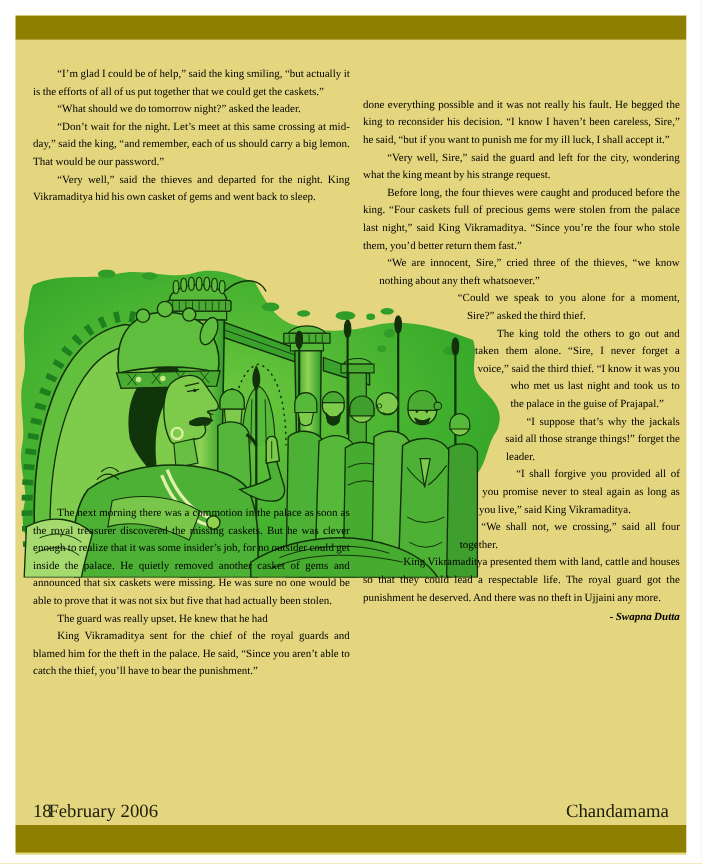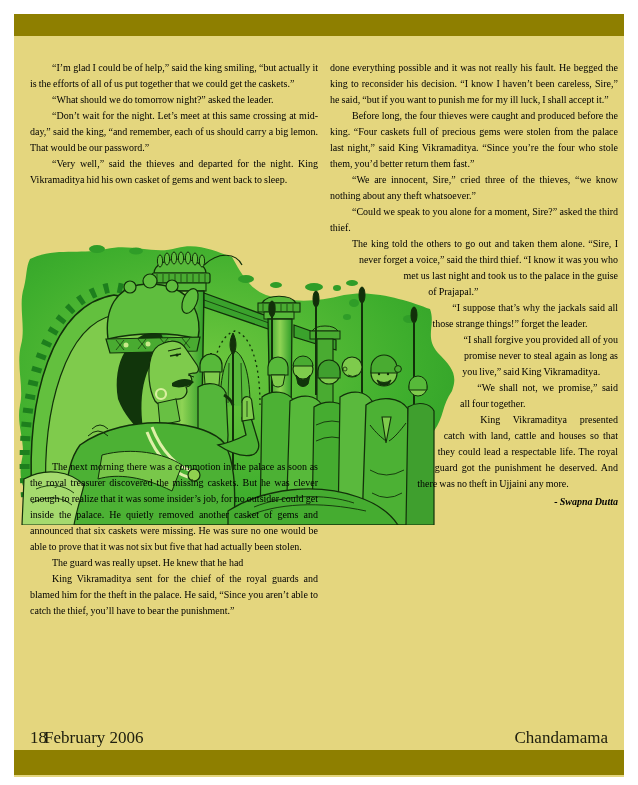--- a/index.html
+++ b/index.html
@@ -16,21 +16,21 @@
   .cols{
     position:absolute;left:16px;top:46px;width:588px;
     display:flex;gap:12px;
   }
   .col{
     width:288px;flex:0 0 288px;
     font-size:10px;line-height:16px;color:#000000;
     text-align:justify;word-spacing:-0.4px;
   }
   .para{margin:0;text-indent:22px;}
-  .para.no-indent{text-indent:0;}
+  .para.no-indent{text-indent:0;margin-top:28px;}
   .spacer-left{height:271px;}
   .wrapshape{
     float:left;width:142px;height:448px;
     shape-outside:polygon(0px 200px,26px 207px,70px 222px,98px 238px,104px 284px,134px 300px,122px 326px,130px 350px,110px 372px,104px 404px,80px 414px,88px 434px,0px 446px);
   }
   .author{margin:2px 0 0 0;text-align:right;font-weight:bold;font-style:italic;}
   .footer{
     position:absolute;left:16px;right:16px;bottom:33px;height:16px;
     font-size:17px;color:#20200f;margin-top:17px;
   }
@@ -238,28 +238,29 @@
       <div>
           <p class="para">The next morning there was a commotion in the palace as soon as the royal treasurer discovered the missing caskets. But he was clever enough to realize that it was some insider’s job, for no outsider could get inside the palace. He quietly removed another casket of gems and announced that six caskets were missing. He was sure no one would be able to prove that it was not six but five that had actually been stolen.</p>
           <p class="para">The guard was really upset. He knew that he had</p>
           <p class="para">King Vikramaditya sent for the chief of the royal guards and blamed him for the theft in the palace. He said, “Since you aren’t able to catch the thief, you’ll have to bear the punishment.”</p>
         </div>
     </div>
     <div class="col">
       <div class="wrapshape"></div>
       <p class="para no-indent">done everything possible and it was not really his fault. He begged the king to reconsider his decision. “I know I haven’t been careless, Sire,” he said, “but if you want to punish me for my ill luck, I shall accept it.”</p>
       <div>
+          <p class="para">“Very well, Sire,” said the guard and left for the city, wondering what the king meant by his strange request.</p>
           <p class="para">Before long, the four thieves were caught and produced before the king. “Four caskets full of precious gems were stolen from the palace last night,” said King Vikramaditya. “Since you’re the four who stole them, you’d better return them fast.”</p>
           <p class="para">“We are innocent, Sire,” cried three of the thieves, “we know nothing about any theft whatsoever.”</p>
           <p class="para">“Could we speak to you alone for a moment, Sire?” asked the third thief.</p>
           <p class="para">The king told the others to go out and taken them alone. “Sire, I never forget a voice,” said the third thief. “I know it was you who met us last night and took us to the palace in the guise of Prajapal.”</p>
           <p class="para">“I suppose that’s why the jackals said all those strange things!” forget the leader.</p>
           <p class="para">“I shall forgive you provided all of you promise never to steal again as long as you live,” said King Vikramaditya.</p>
-          <p class="para">“We shall not, we promise,” said all four together.</p>
-          <p class="para">King Vikramaditya presented catch with land, cattle and houses so that they could lead a respectable life. The royal guard got the punishment he deserved. And there was no theft in Ujjaini any more.</p>
+          <p class="para">“We shall not, we crossing,” said all four together.</p>
+          <p class="para">King Vikramaditya presented them with land, cattle and houses so that they could lead a respectable life. The royal guard got the punishment he deserved. And there was no theft in Ujjaini any more.</p>
         </div>
       <p class="author">- Swapna Dutta</p>
     </div>
   </div>
 
   <div class="footer">
     <span class="left">February 2006</span>
     <span class="center">18</span>
     <span class="right">Chandamama</span>
   </div>

